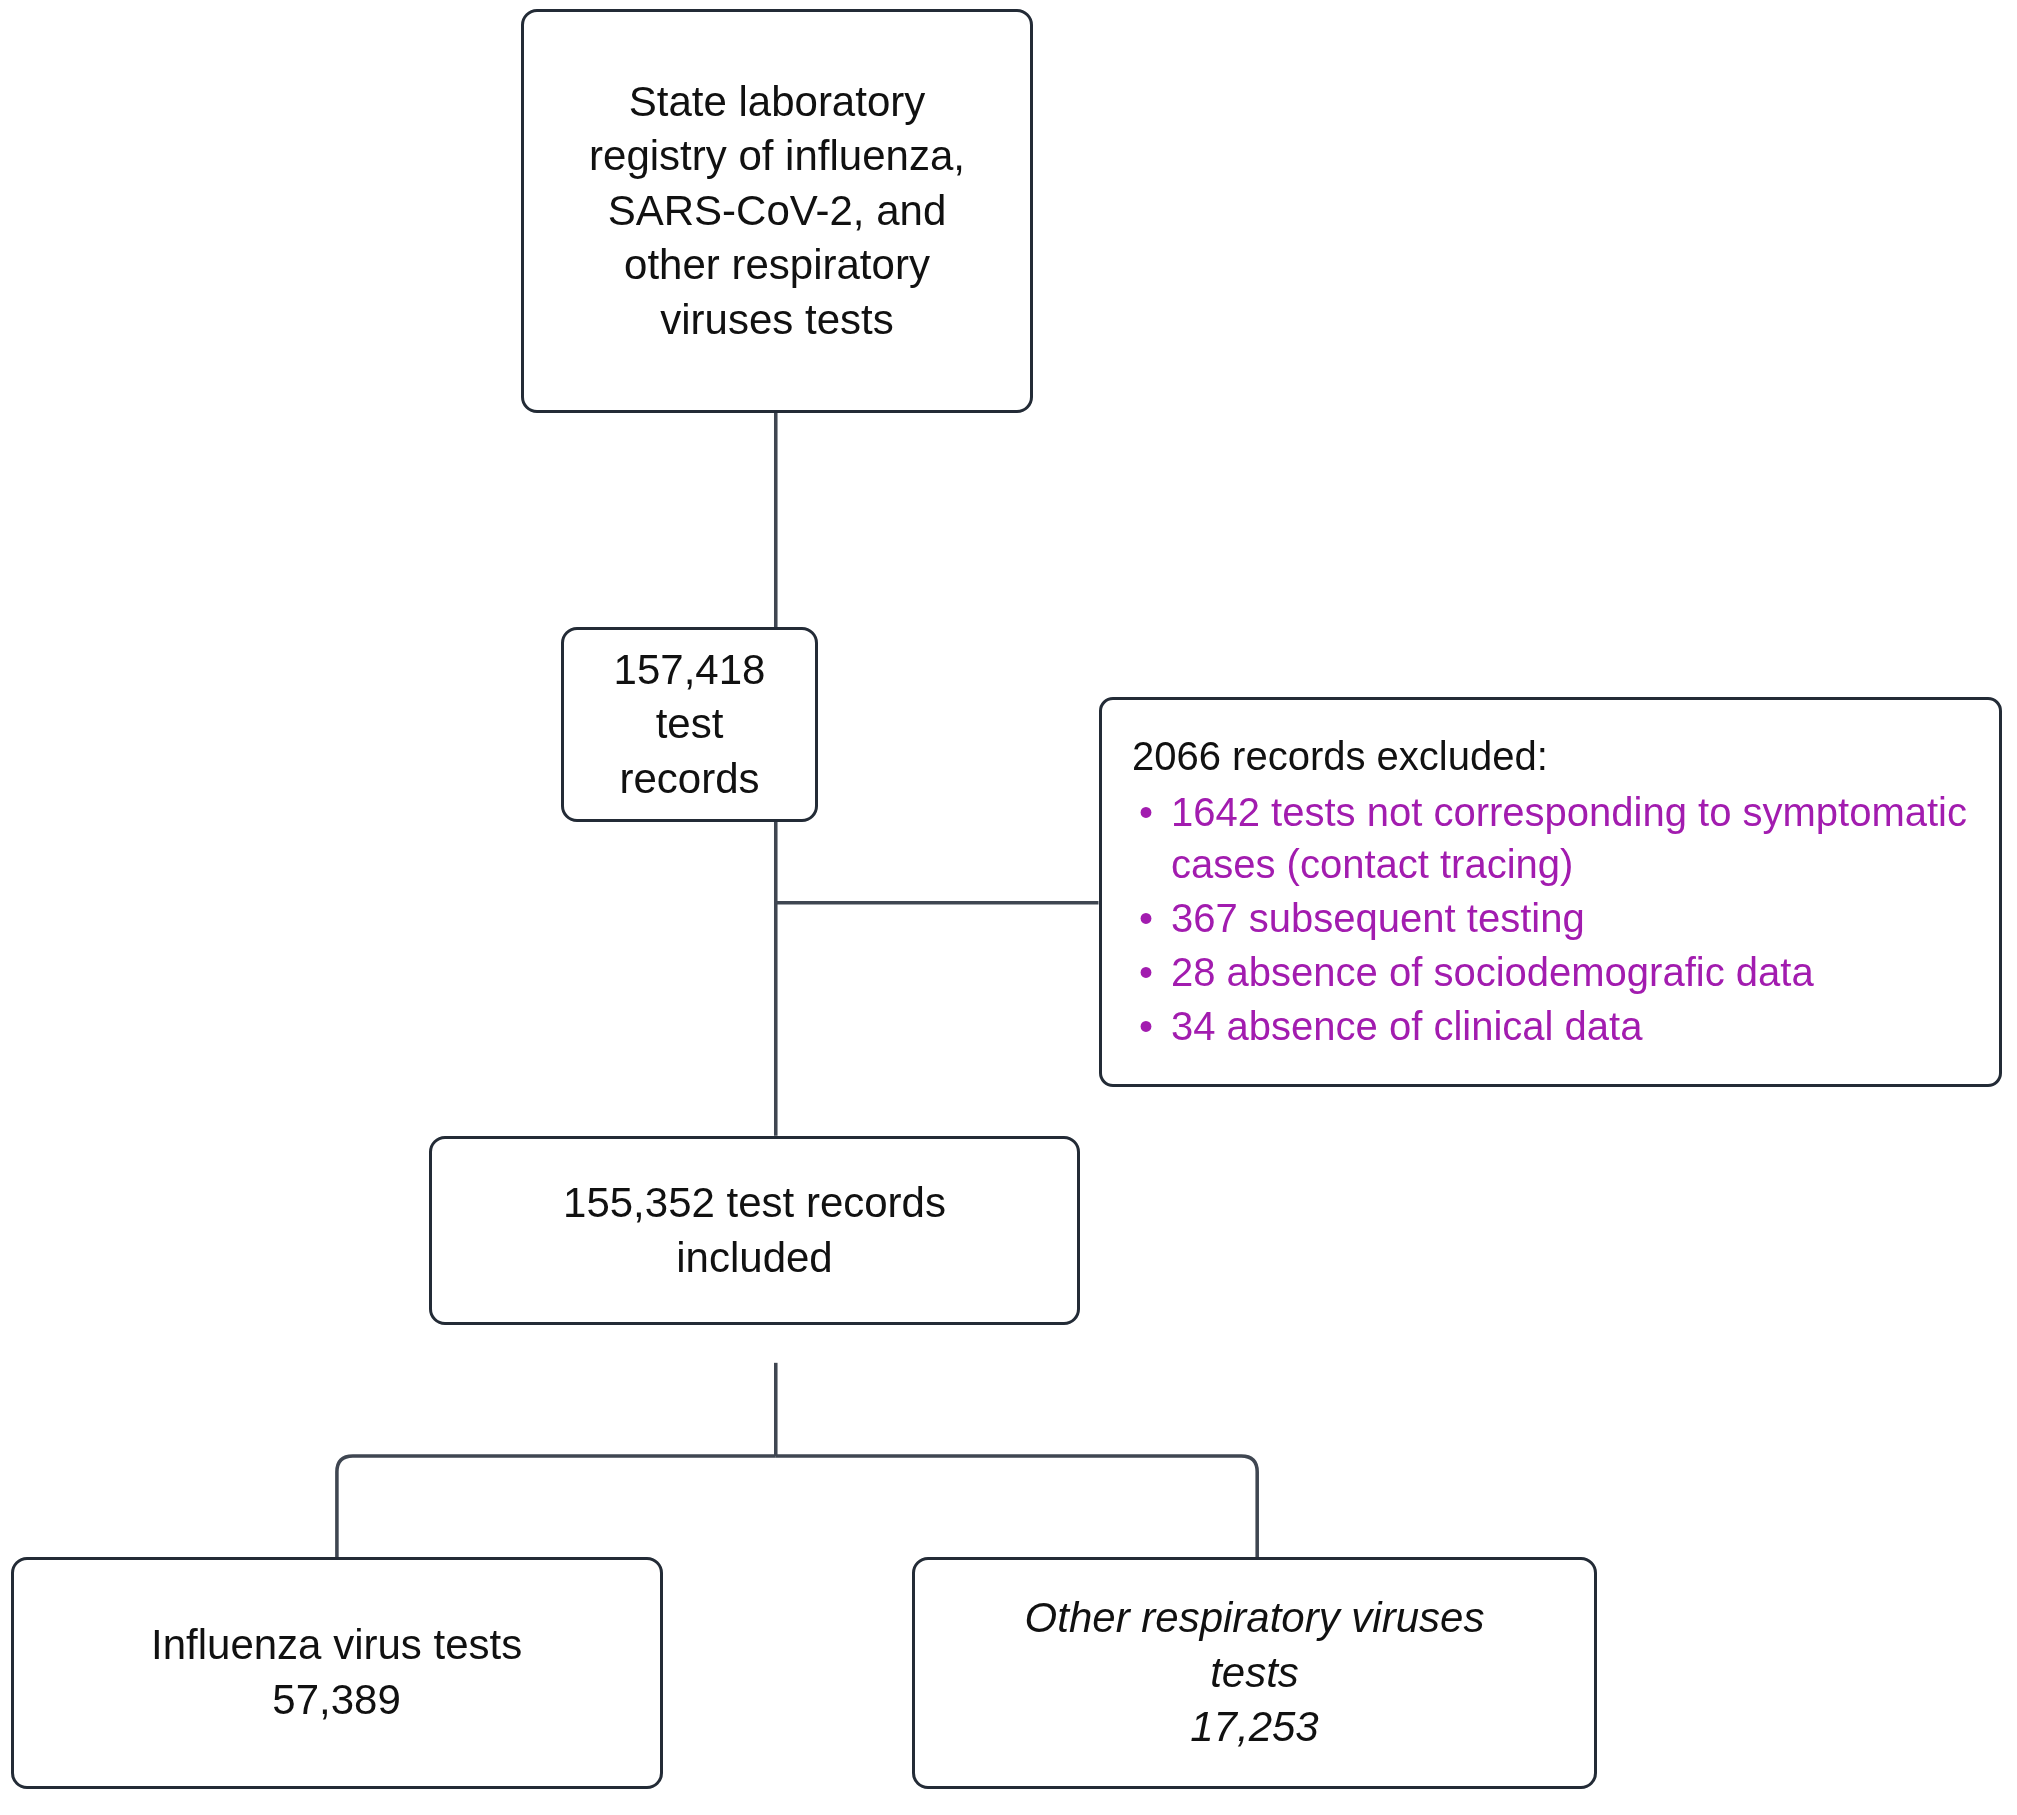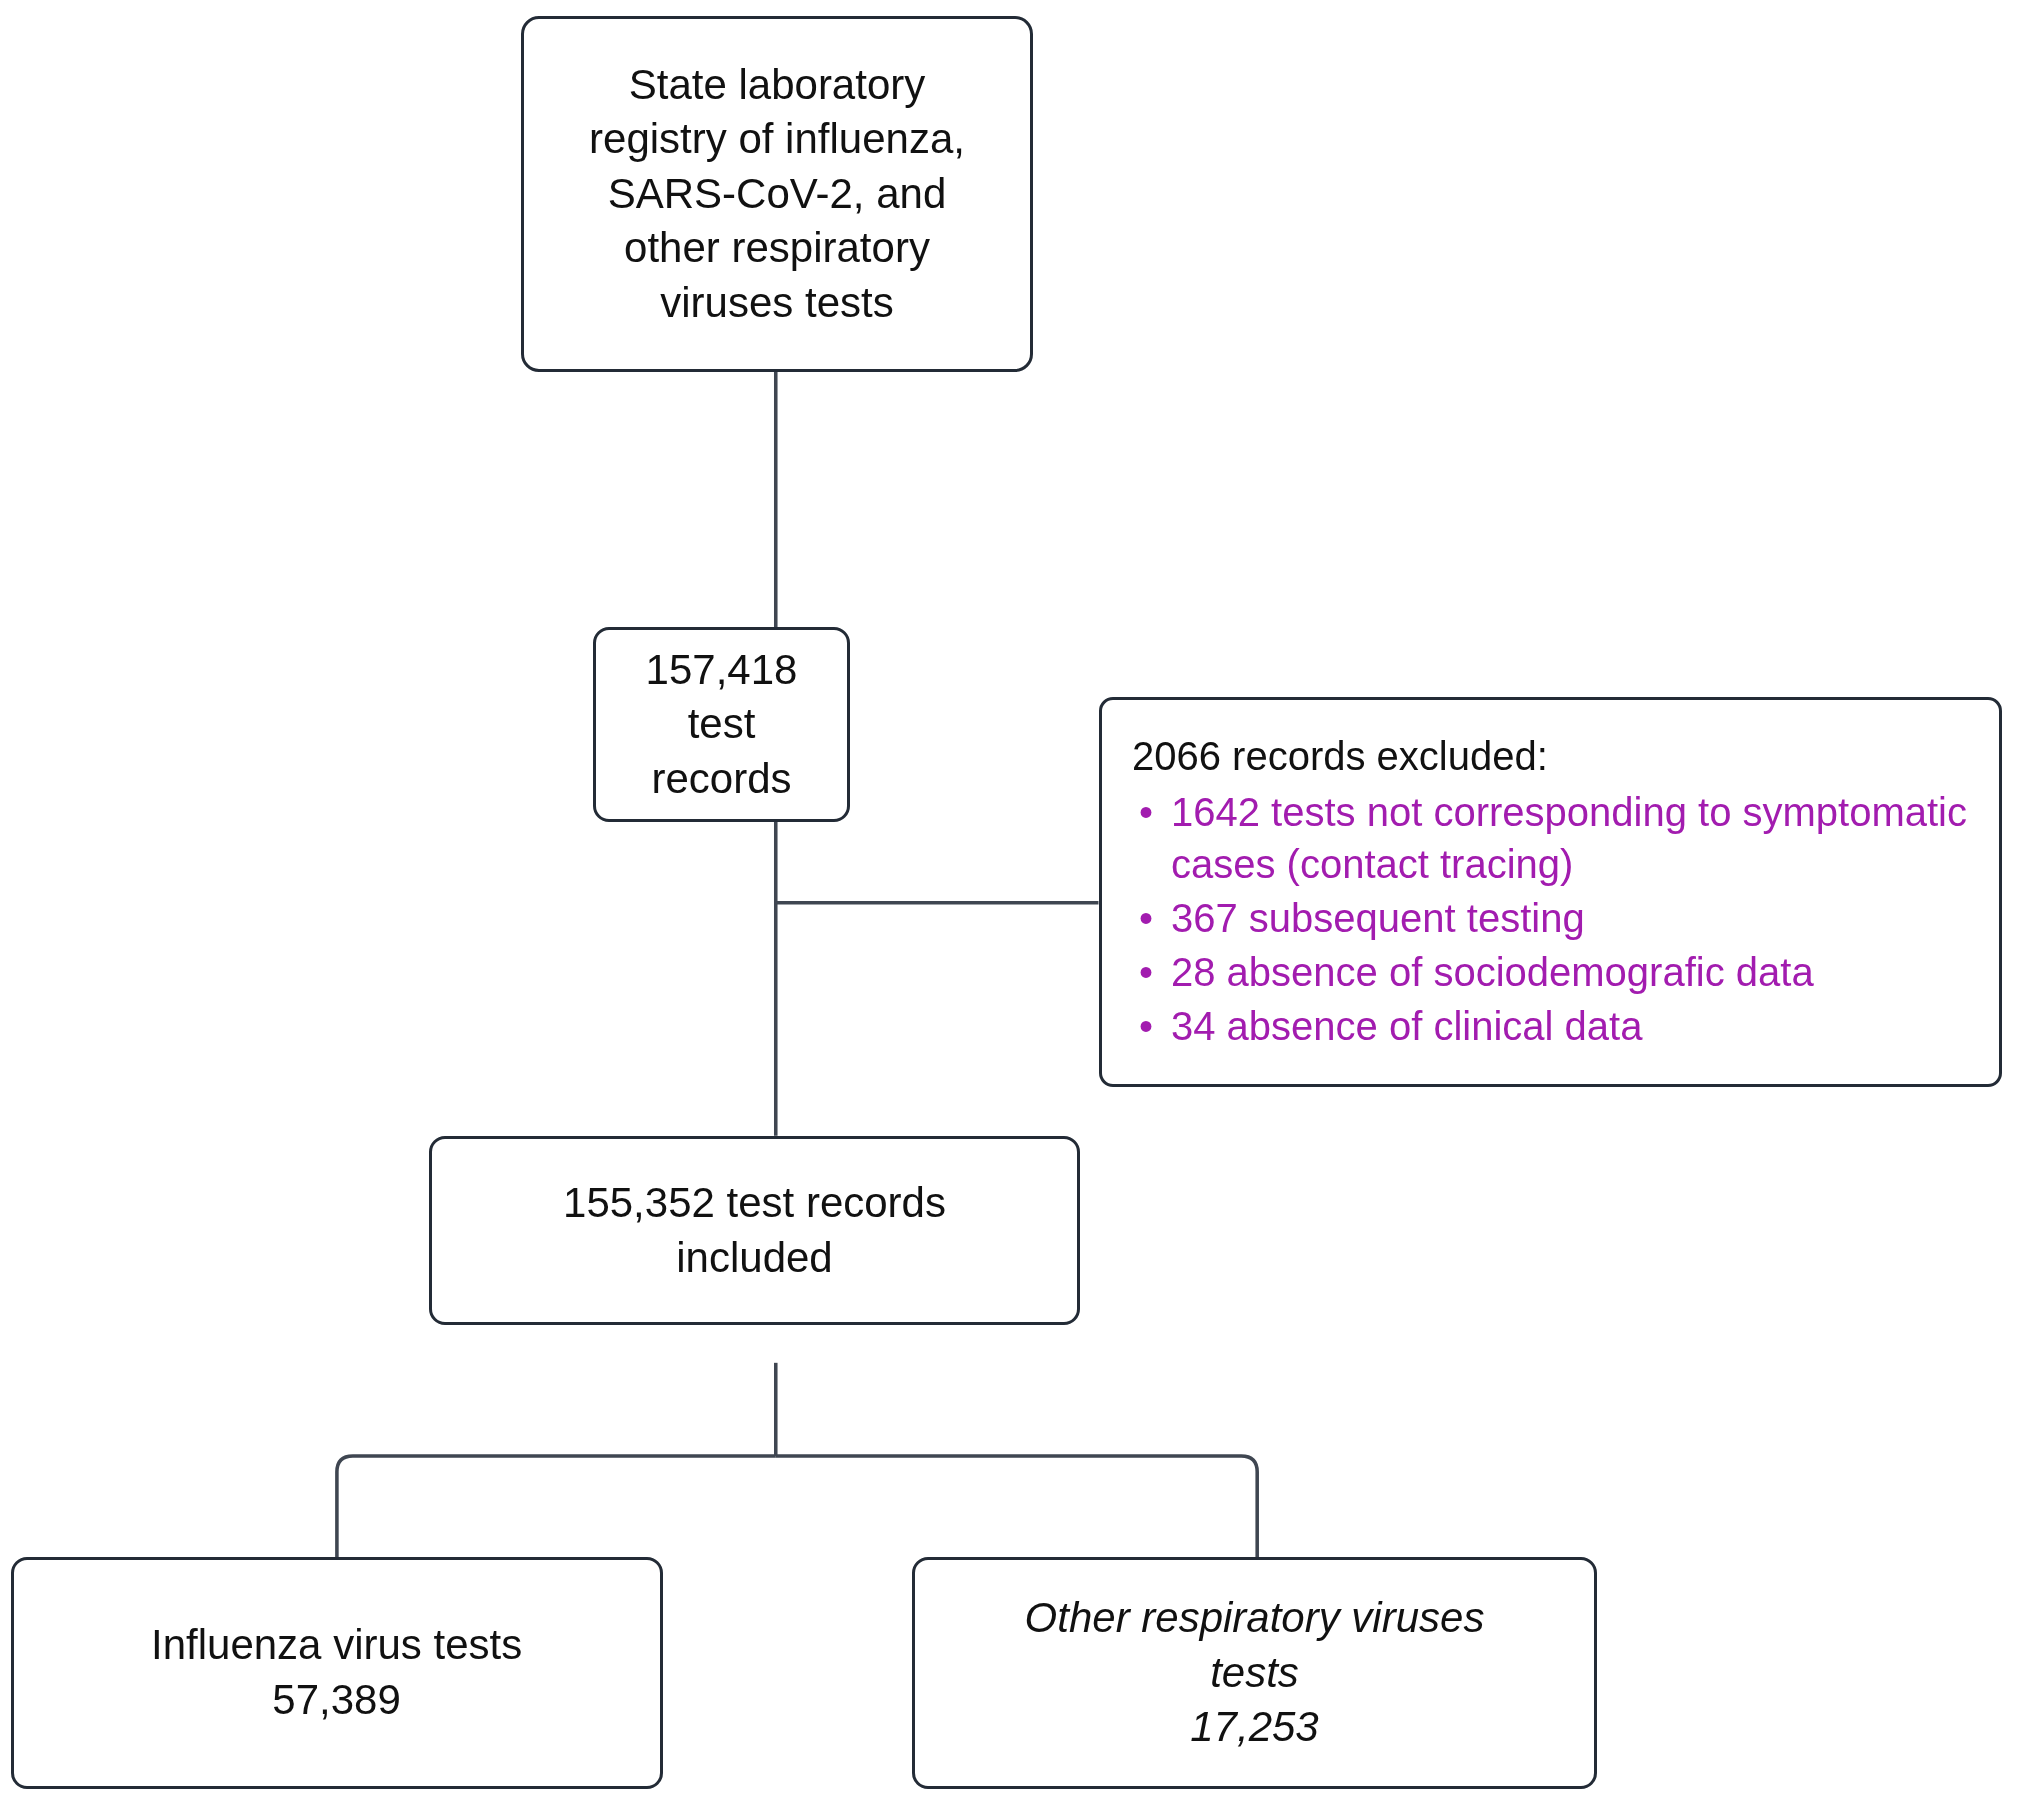--- a/index.html
+++ b/index.html
@@ -40,28 +40,28 @@
     text-align: center;
     color: #111111;
     font-size: 41px;
     line-height: 1.28;
     white-space: pre-line;
     padding: 0 12.4px;
   }
 
   
   #node-source {
-    left: 521px;  top: 16px;
-    width: 512px; height: 356px; border-radius: 18px;
+    left: 521px;  top: 9px;
+    width: 512px; height: 404px;
   }
   #node-source .node-text { font-size: 42px; line-height: 1.30; }
 
   #node-total-records {
     left: 561px;  top: 627px;
-    width: 257px; height: 195px; margin-left: 32px;
+    width: 257px; height: 195px;
   }
   #node-total-records .node-text { font-size: 42px; line-height: 1.30; }
 
   #node-excluded {
     left: 1099px; top: 697px;
     width: 903px; height: 390px;
     border-radius: 14px;
     justify-content: flex-start;
     align-items: center;
   }

